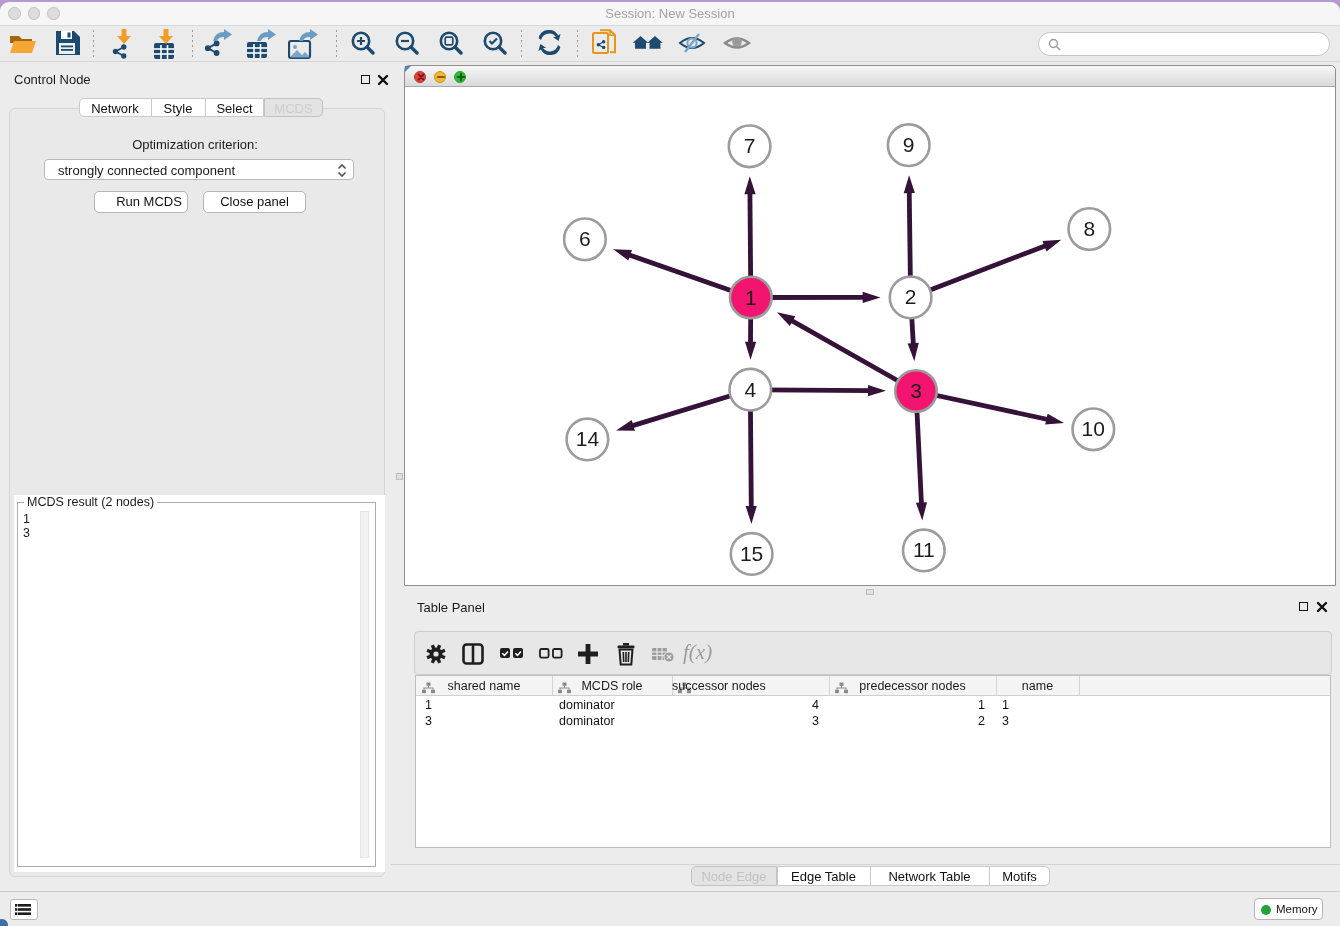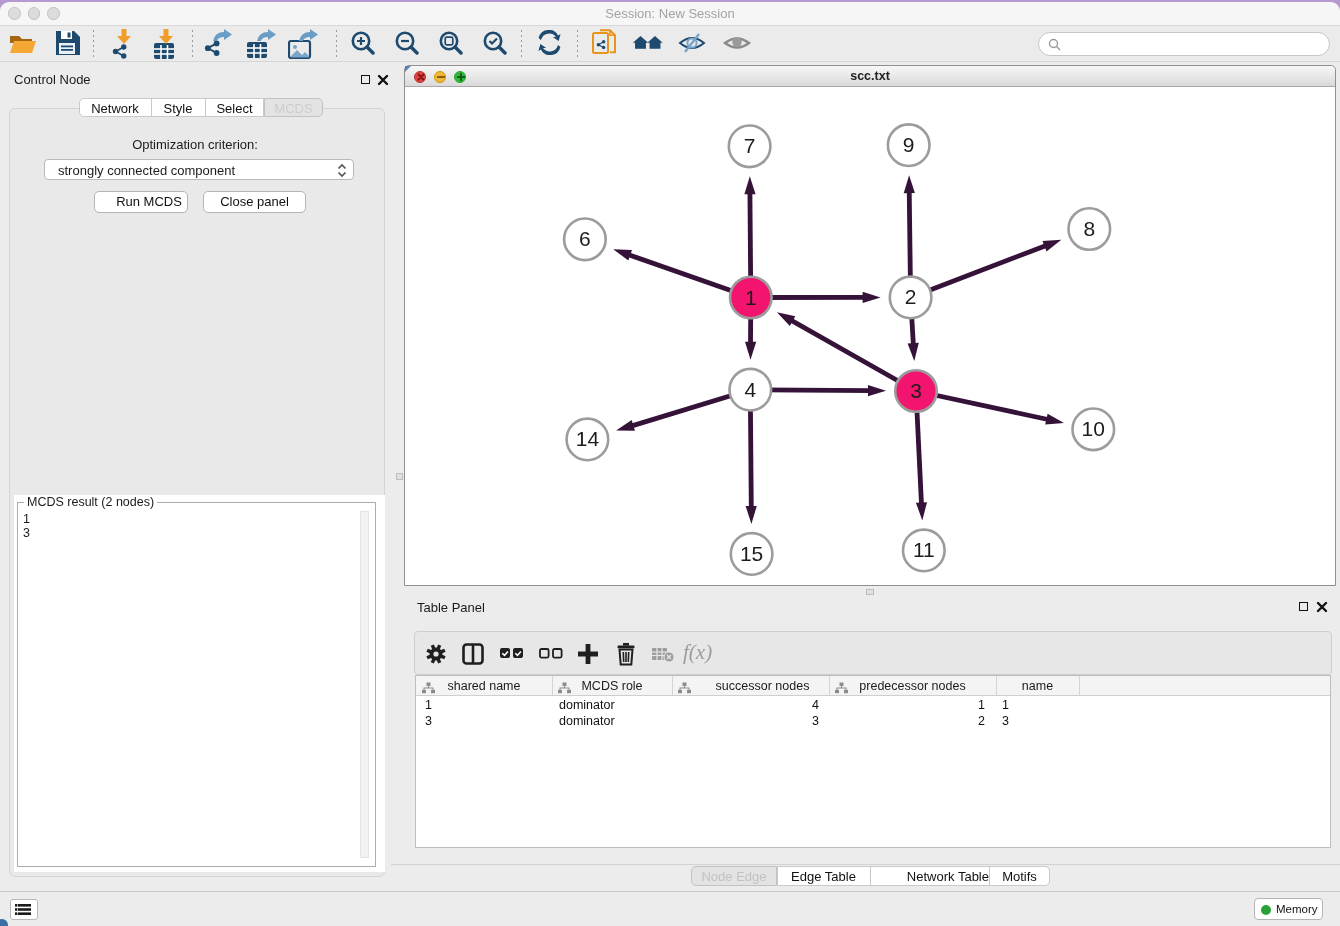--- a/index.html
+++ b/index.html
@@ -210,21 +210,20 @@
     <div class="abs" style="left:29px;top:4.5px;width:12px;height:12px;border-radius:50%;background:#f2b63c;border:0.5px solid #c90;">
         <svg style="position:absolute;left:-0.5px;top:-0.5px;" width="12" height="12" viewBox="0 0 12 12">
           <path d="M2.8 6 L9.2 6" stroke="#8a5d07" stroke-width="1.9" stroke-linecap="round"></path>
         </svg>
       </div>
     <div class="abs" style="left:49px;top:4.5px;width:12px;height:12px;border-radius:50%;background:#32b643;border:0.5px solid #2a2;">
         <svg style="position:absolute;left:-0.5px;top:-0.5px;" width="12" height="12" viewBox="0 0 12 12">
           <path d="M6 2.7 L6 9.3 M2.7 6 L9.3 6" stroke="#12600f" stroke-width="1.9" stroke-linecap="round"></path>
         </svg>
       </div>
-    <div class="abs" style="left:0;top:3px;width:930px;text-align:center;font-size:12.5px;font-weight:bold;color:#222;">scc.txt</div>
   </div>
   <svg class="abs" style="left:0;top:20px;" width="930" height="500" viewBox="0 0 930 500">
     <g font-family="Liberation Sans, sans-serif">
 <line x1="345.8" y1="211.5" x2="344.9" y2="104.3" stroke="#351238" stroke-width="4.8"></line>
 <polygon points="344.8,90.3 350.6,108.3 339.4,108.3" fill="#351238"></polygon>
 <line x1="345.8" y1="211.5" x2="221.4" y2="167.9" stroke="#351238" stroke-width="4.8"></line>
 <polygon points="208.2,163.2 227.0,163.9 223.3,174.5" fill="#351238"></polygon>
 <line x1="345.8" y1="211.5" x2="461.6" y2="211.4" stroke="#351238" stroke-width="4.8"></line>
 <polygon points="475.6,211.4 457.6,217.0 457.6,205.8" fill="#351238"></polygon>
 <line x1="345.8" y1="211.5" x2="345.5" y2="259.7" stroke="#351238" stroke-width="4.8"></line>
@@ -371,21 +370,21 @@
 <div class="abs" style="left:136px;top:3px;width:120px;text-align:center;font-size:12.5px;color:#1b1b1b;">MCDS role</div>
 <div class="abs" style="left:256px;top:0;width:1px;height:20px;background:#d4d4d4;"></div>
 <div class="abs" style="left:262px;top:4px;"><svg width="13" height="12" viewBox="0 0 13 12">
             <g fill="#8a8a8a">
               <rect x="4.5" y="0.5" width="4" height="3.4"></rect>
               <rect x="0" y="7.8" width="4" height="3.4"></rect>
               <rect x="9" y="7.8" width="4" height="3.4"></rect>
             </g>
             <path d="M6.5 4 v2 M2 7.8 v-1.8 h9 v1.8" stroke="#8a8a8a" stroke-width="1.1" fill="none"></path>
           </svg></div>
-<div class="abs" style="left:256px;top:3px;width:157px;text-align:center;font-size:12.5px;color:#1b1b1b;margin-left:12px;">successor nodes</div>
+<div class="abs" style="left:256px;top:3px;width:157px;font-size:12.5px;color:#1b1b1b;">successor nodes</div>
 <div class="abs" style="left:413px;top:0;width:1px;height:20px;background:#d4d4d4;"></div>
 <div class="abs" style="left:419px;top:4px;"><svg width="13" height="12" viewBox="0 0 13 12">
             <g fill="#8a8a8a">
               <rect x="4.5" y="0.5" width="4" height="3.4"></rect>
               <rect x="0" y="7.8" width="4" height="3.4"></rect>
               <rect x="9" y="7.8" width="4" height="3.4"></rect>
             </g>
             <path d="M6.5 4 v2 M2 7.8 v-1.8 h9 v1.8" stroke="#8a8a8a" stroke-width="1.1" fill="none"></path>
           </svg></div>
 <div class="abs" style="left:413px;top:3px;width:167px;text-align:center;font-size:12.5px;color:#1b1b1b;">predecessor nodes</div>
@@ -410,21 +409,21 @@
   </div>
   <div class="abs" style="left:0;top:269px;width:949px;height:1px;background:#d2d2d2;"></div>
 
   <div class="abs" style="left:300px;top:271px;width:359px;height:20px;">
     <div class="abs" style="left:0;top:0;width:86px;height:20px;background:#e3e3e3;border:1px solid #c2c2c2;border-radius:5px 0 0 5px;"></div>
     <div class="abs" style="left:86px;top:0;width:273px;height:20px;background:#fff;border:1px solid #c9c9c9;border-radius:0 5px 5px 0;"></div>
     <div class="abs" style="left:179px;top:0;width:1px;height:20px;background:#c9c9c9;"></div>
     <div class="abs" style="left:298px;top:0;width:1px;height:20px;background:#c9c9c9;"></div>
     <div class="abs" style="left:0;top:3px;width:86px;text-align:center;font-size:13px;color:#c2c2c2;">Node Edge</div>
     <div class="abs" style="left:86px;top:3px;width:93px;text-align:center;font-size:13px;color:#111;">Edge Table</div>
-    <div class="abs" style="left:179px;top:3px;width:119px;text-align:right;font-size:13px;color:#111;">Network Table</div>
+    <div class="abs" style="left:179px;top:3px;width:119px;text-align:center;font-size:13px;color:#111;">Network Table</div>
     <div class="abs" style="left:298px;top:3px;width:61px;text-align:center;font-size:13px;color:#111;">Motifs</div>
   </div>
 </div>
 
 <div class="abs" style="left:0;top:891px;width:1340px;height:35px;background:#ececec;border-top:1px solid #c9c9c9;">
   <div class="abs" style="left:10px;top:7px;width:28px;height:21px;background:#fff;border:1px solid #b9b9b9;border-radius:3px;">
     <svg width="26" height="19" viewBox="0 0 26 19">
         <g fill="#1b1b1b">
           <rect x="7" y="4" width="13" height="2.6"></rect>
           <rect x="7" y="8.2" width="13" height="2.6"></rect>

